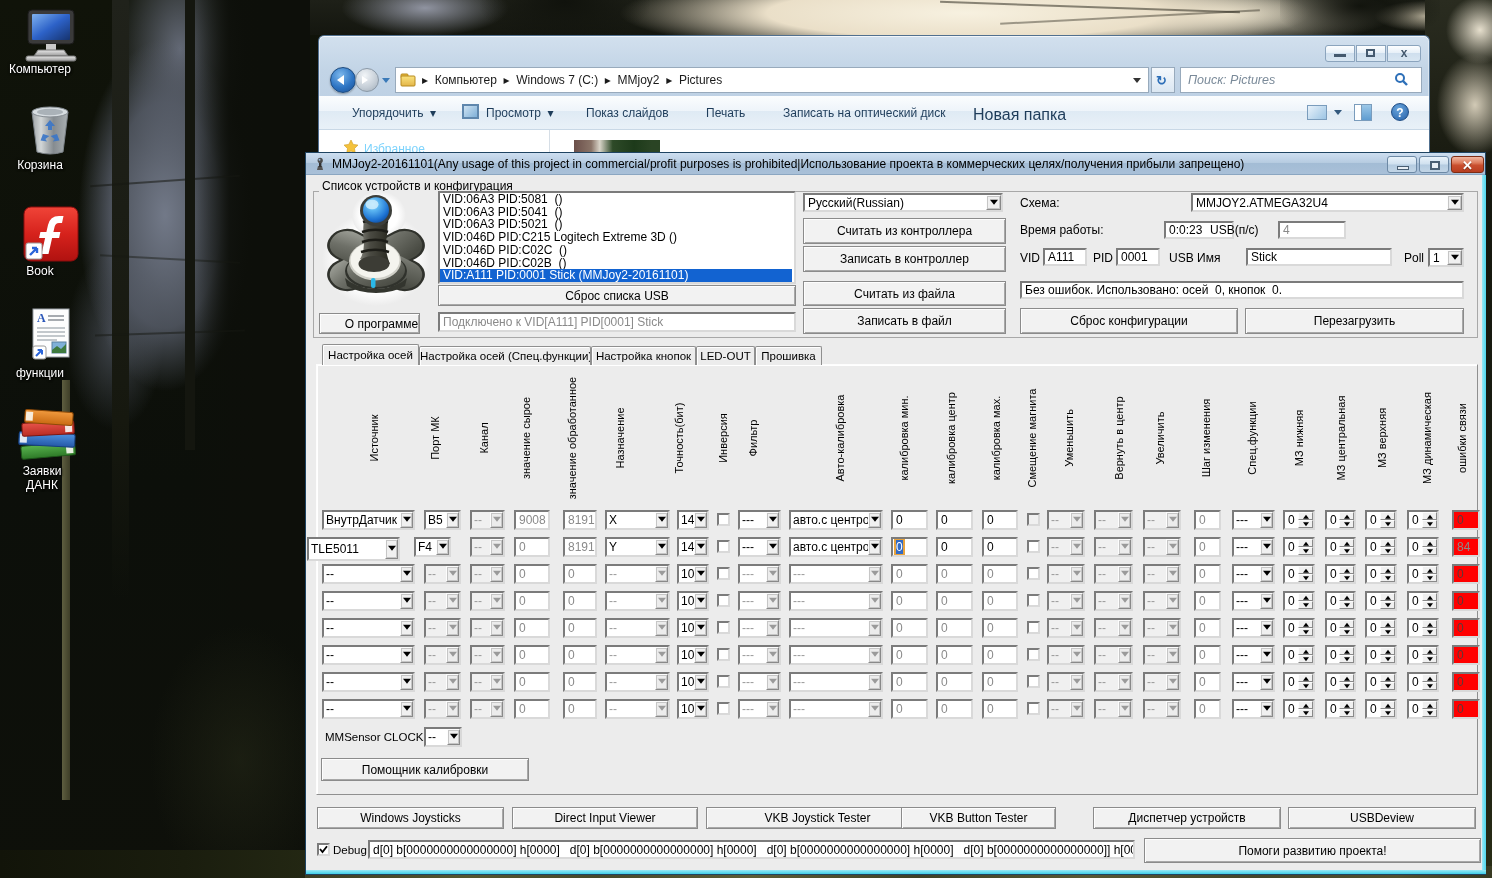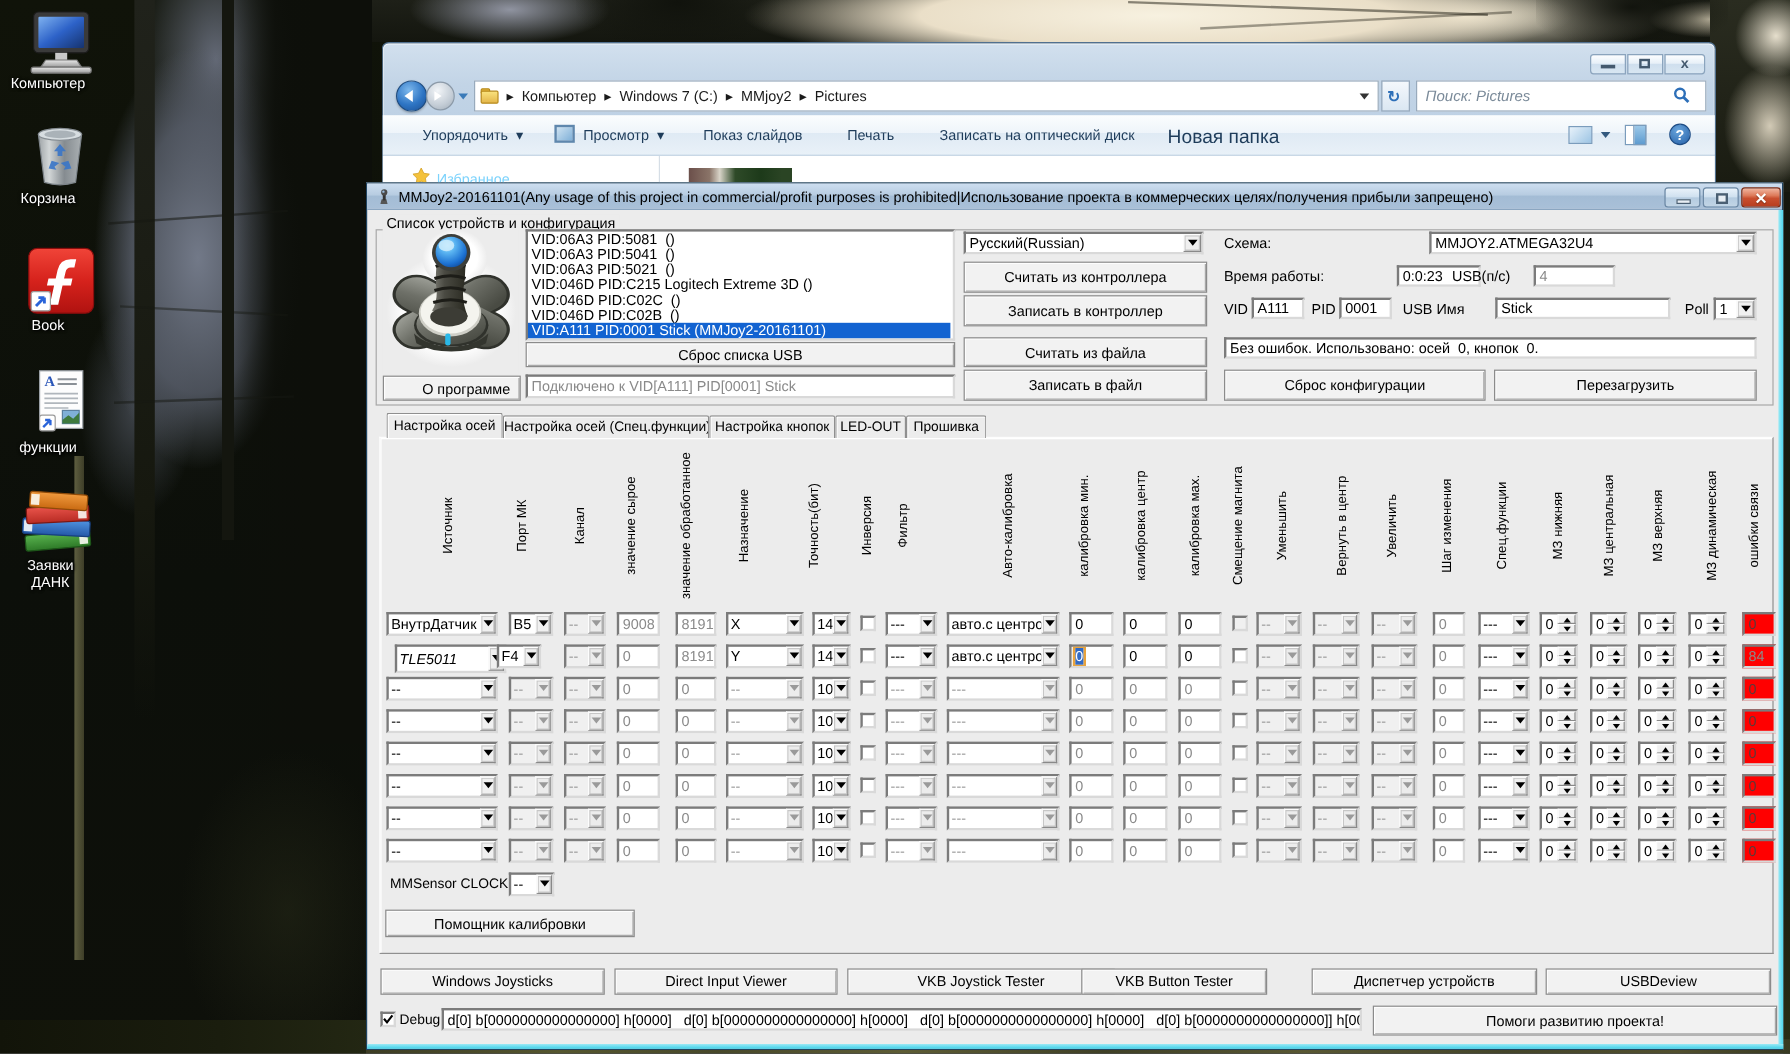--- a/index.html
+++ b/index.html
@@ -307,21 +307,21 @@
 <ellipse cx="56" cy="70" rx="26" ry="19.5" fill="#cfcfc7"></ellipse>
 <ellipse cx="56" cy="69" rx="24.5" ry="18" fill="#f4f4ee"></ellipse>
 <path d="M46 20 Q43 40 45 52 Q45 62 41 68 L71 73 Q66 61 67 51 Q70 34 68 20 Z" fill="url(#jstick)"></path>
 <path d="M44 31 q13 -4.5 25 0 M43 41 q14 -4.5 26 0 M43 51 q14 -4.5 26 0 M42 61 q15 -4.5 28 0" stroke="#1d1d18" stroke-width="2.6" fill="none"></path>
 <ellipse cx="55" cy="73" rx="15.5" ry="8" fill="#3c3c35"></ellipse>
 <ellipse cx="57" cy="19.5" rx="16" ry="15.5" fill="#3c3e3a"></ellipse>
 <ellipse cx="57" cy="19" rx="13" ry="12.8" fill="url(#jball)"></ellipse>
 <ellipse cx="53" cy="13.5" rx="6.5" ry="4.8" fill="#c8eafc" opacity=".9"></ellipse>
 <rect x="52" y="87" width="4.5" height="10" rx="2" fill="#2ab8e8"></rect>
 </svg></div>
-<div class="btn" style="left:13px;top:160px;width:115px;height:21px;padding-left:24px;">О программе</div>
+<div class="btn" style="left:13px;top:160px;width:101px;height:21px;padding-left:24px;">О программе</div>
 <div class="abs" style="left:132px;top:38px;width:358px;height:93px;background:#fff;border:2px solid;border-color:#7b7b7b #d9d9d9 #d9d9d9 #7b7b7b;font-size:12px;line-height:12.7px;padding-left:3px;overflow:hidden;">VID:06A3 PID:5081&nbsp;&nbsp;()<br>VID:06A3 PID:5041&nbsp;&nbsp;()<br>VID:06A3 PID:5021&nbsp;&nbsp;()<br>VID:046D PID:C215 Logitech Extreme 3D ()<br>VID:046D PID:C02C&nbsp;&nbsp;()<br>VID:046D PID:C02B&nbsp;&nbsp;()<br><span style="display:inline-block;width:352px;background:#1263d1;color:#fff;margin-left:-3px;padding-left:3px;">VID:A111 PID:0001 Stick (MMJoy2-20161101)</span></div>
 <div class="btn" style="left:132px;top:132px;width:358px;height:21px;">Сброс списка USB</div>
 <div class="tf gr" style="left:132px;top:159px;width:358px;height:20px;">Подключено к VID[A111] PID[0001] Stick</div>
 <div class="dd" style="left:497px;top:40px;width:200px;height:19px;">
       <span class="tx">Русский(Russian)</span>
       <span class="ar"></span>
     </div>
 <div class="btn" style="left:497px;top:65px;width:203px;height:26px;">Считать из контроллера</div>
 <div class="btn" style="left:497px;top:93px;width:203px;height:26px;">Записать в контроллер</div>
 <div class="btn" style="left:497px;top:128px;width:203px;height:25px;">Считать из файла</div>
@@ -445,21 +445,21 @@
       <span class="tx">0</span>
       <span class="up"></span>
       <span class="dn"></span>
     </div>
     <div class="spin" style="left:1101px;top:357px;width:32px;height:20px;">
       <span class="tx">0</span>
       <span class="up"></span>
       <span class="dn"></span>
     </div>
     <div class="red" style="left:1146px;top:357px;width:28px;height:20px;color:#5a3a3a;">0</div>
-<div class="dd sm " style="left:23px;top:384px;width:93px;height:24px;font-style:italic;">
+<div class="dd sm " style="left:1px;top:384px;width:93px;height:24px;">
       <span class="tx">TLE5011</span>
       <span class="ar"></span>
     </div>
     <div class="dd sm " style="left:108px;top:384px;width:37px;height:20px;">
       <span class="tx">F4</span>
       <span class="ar"></span>
     </div>
     <div class="dd sm dis" style="left:164px;top:384px;width:35px;height:20px;">
       <span class="tx">--</span>
       <span class="ar"></span>

